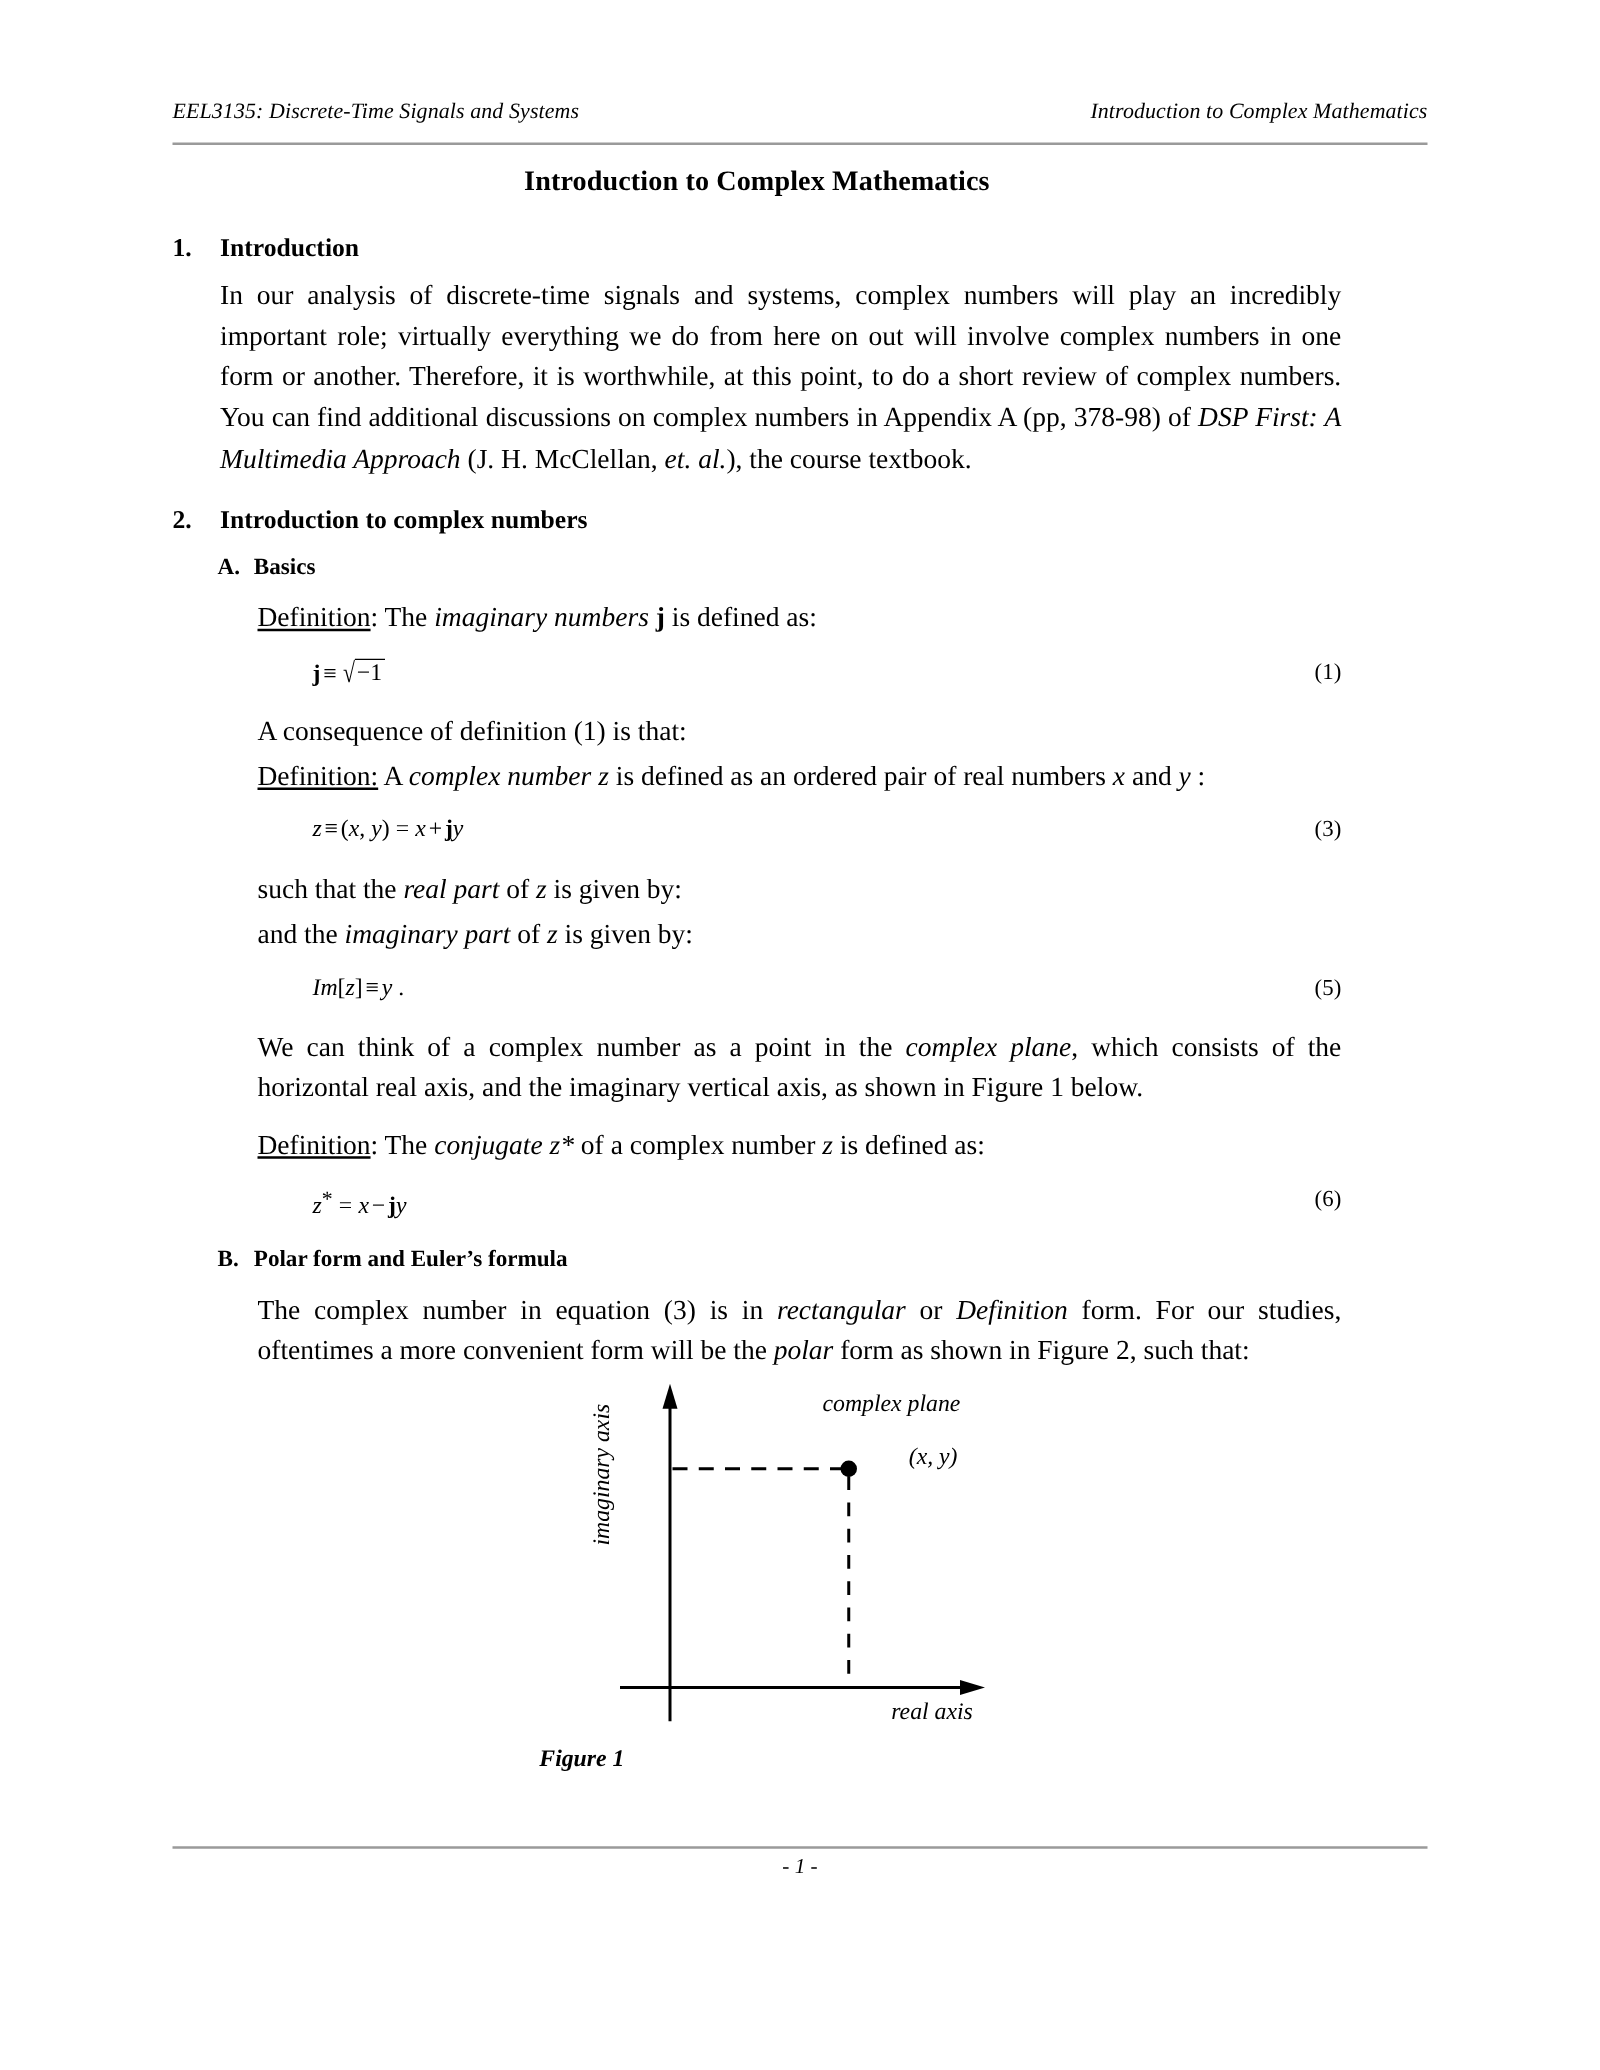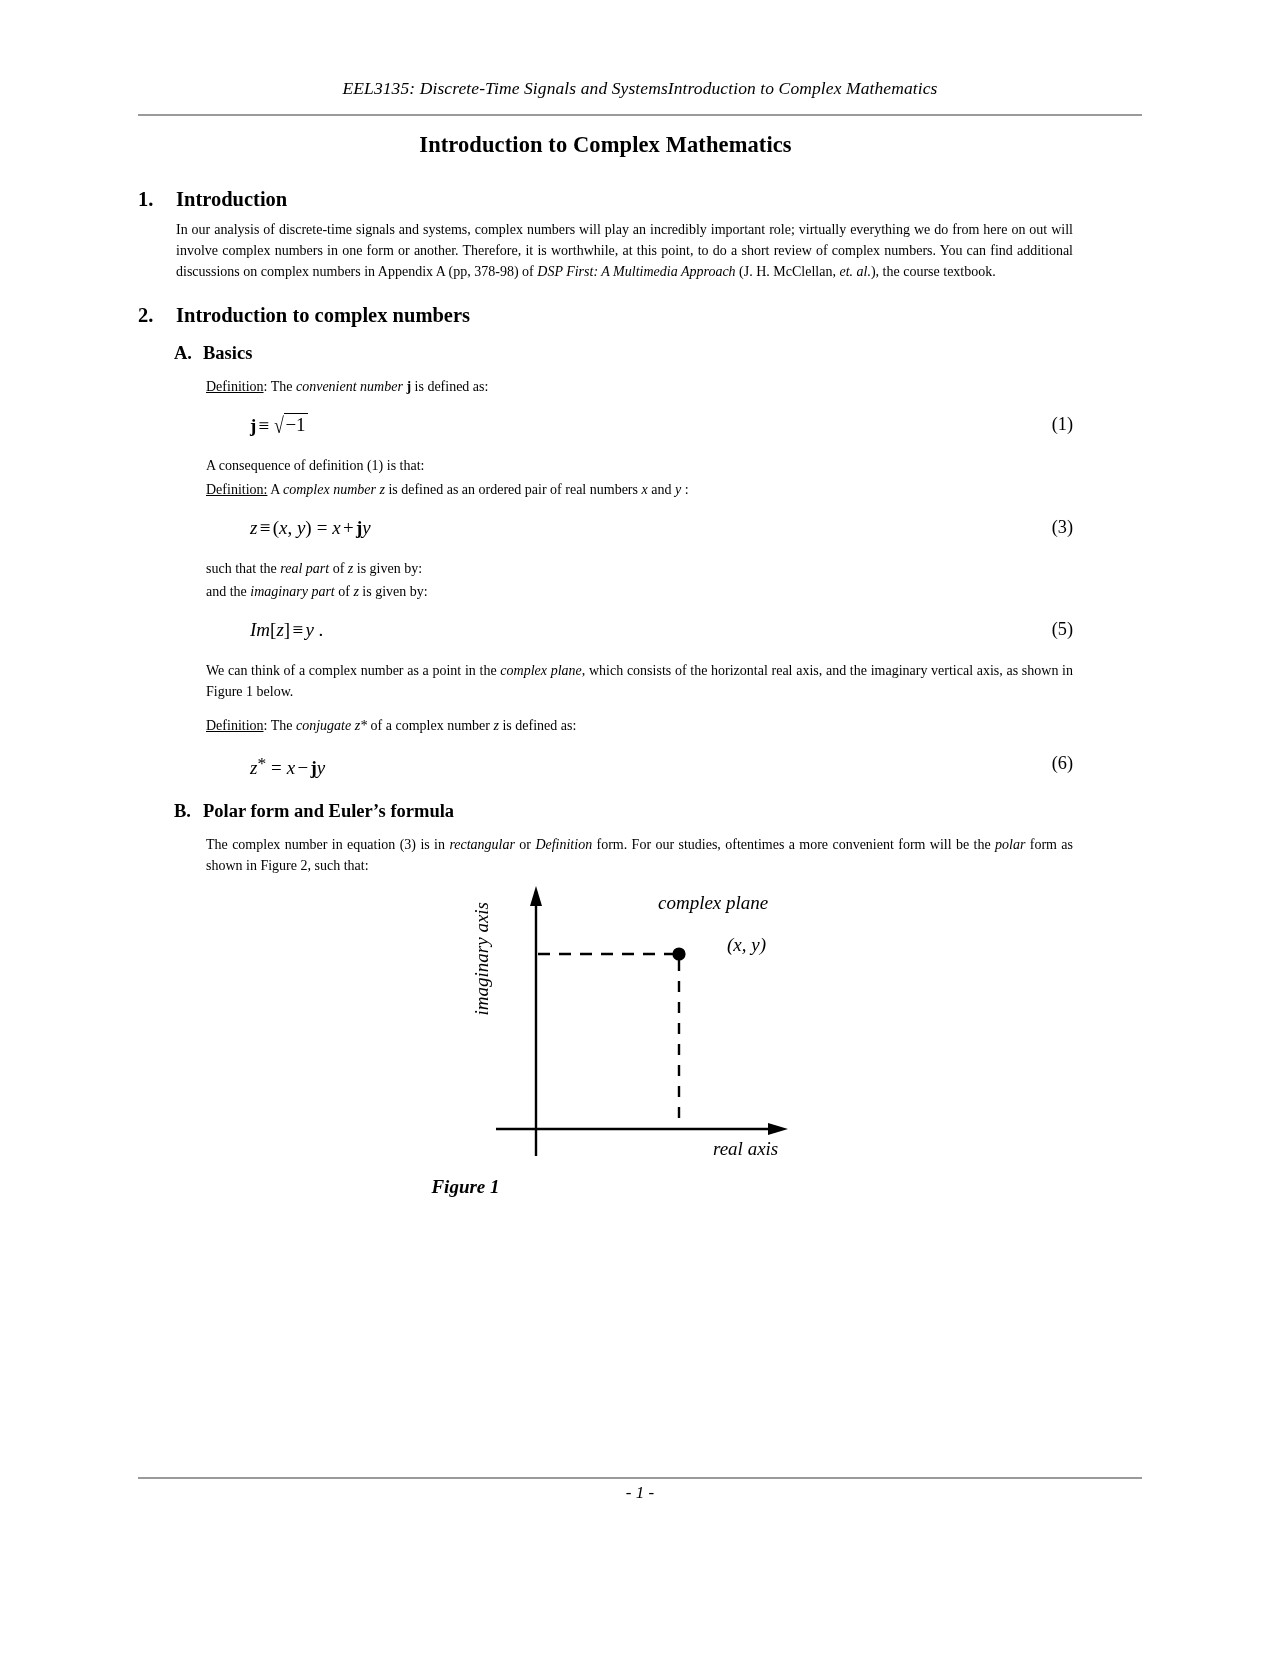--- a/index.html
+++ b/index.html
@@ -21,21 +21,21 @@
     overflow: hidden;
   }
 
   
   .runhead {
     position: absolute;
     left: 138px;
     right: 138px;
     top: 78px;
     display: flex;
-    justify-content: center;
+    justify-content: space-between;
     align-items: baseline;
     font-style: italic;
     font-size: 17.5px;
     letter-spacing: .1px;
   }
   .rule-top {
     position: absolute;
     left: 138px;
     right: 138px;
     top: 114px;
@@ -106,21 +106,21 @@
   }
   .sec2 .ttl {
     font-weight: bold;
     font-size: 18.5px;
   }
 
   
   p.body {
     margin: 0 0 3px 0;
     padding-left: 38px;
-    font-size: 14px;
+    font-size: 22px;
     line-height: 1.485;
     text-align: justify;
   }
   p.body.ind2 {
     padding-left: 68px;
   }
   p.body.gapsm {
     margin-top: 13px;
   }
 
@@ -238,21 +238,21 @@
     <div class="sec1" style="margin-top:22px;">
       <span class="num">2.</span>
       <span class="ttl">Introduction to complex numbers</span>
     </div>
 
     <div class="sec2">
       <span class="num">A.</span>
       <span class="ttl">Basics</span>
     </div>
 
-    <p class="body ind2 gapsm"><span class="ul">Definition</span><span>: The </span><i>convenient number</i><span>&nbsp;</span><span class="jbold">j</span><span> is defined as:</span></p>
+    <p class="body ind2 gapsm"><span class="ul">Definition</span><span>: The </span><i>imaginary numbers</i><span>&nbsp;</span><span class="jbold">j</span><span> is defined as:</span></p>
 
     <div class="eqrow">
       <span class="eq"><span class="jbold">j</span><span class="op">≡</span><span class="sqrt"><span class="radsym">√</span><span class="rad">−1</span></span></span>
       <span class="eqnum">(1)</span>
     </div>
 
     <p class="body ind2">A consequence of definition (1) is that:</p>
 
 
     <p class="body ind2"><span class="ul">Definition:</span><span> A </span><i>complex number z</i><span> is defined as an ordered pair of real numbers </span><i>x</i><span> and </span><i>y</i><span> :</span></p>

